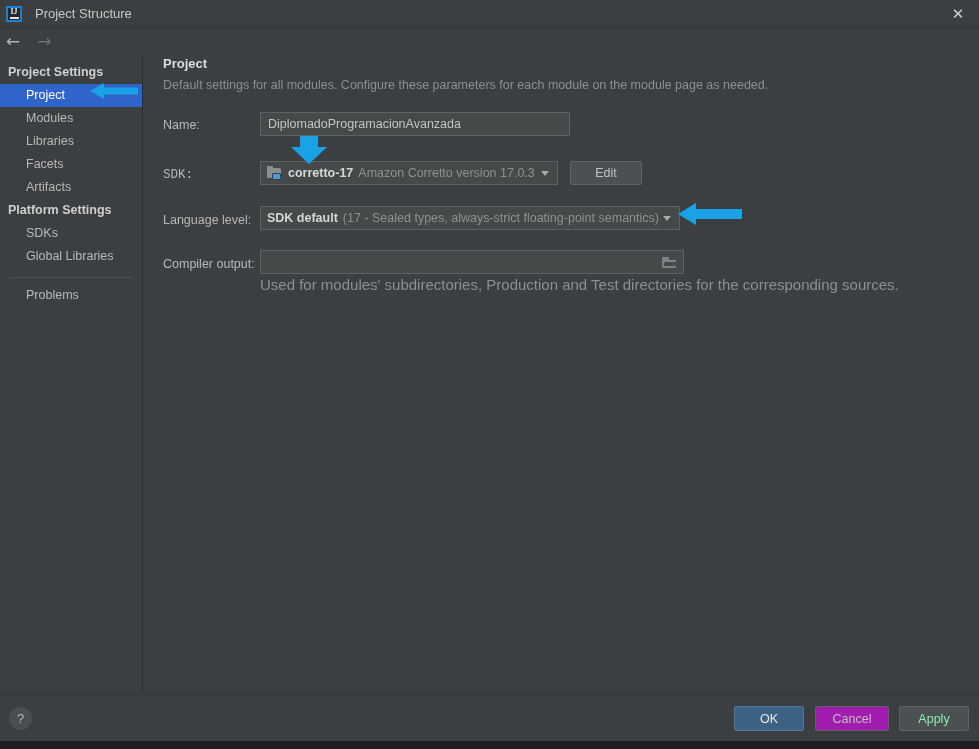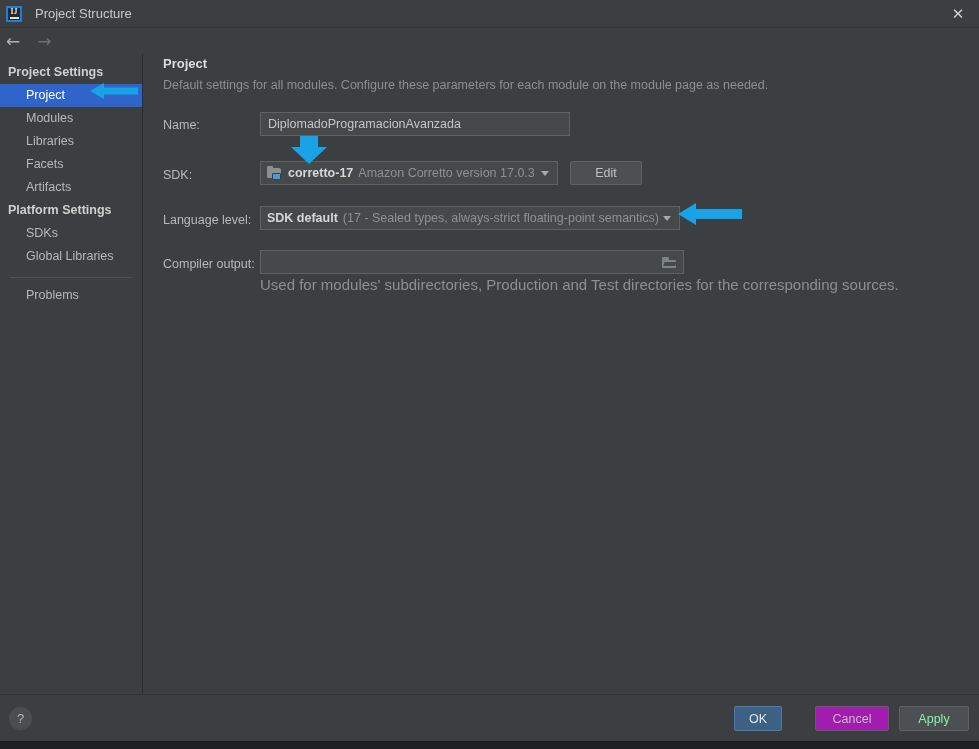--- a/index.html
+++ b/index.html
@@ -288,21 +288,21 @@
     font-size: 12.5px;
     display: flex;
     align-items: center;
     justify-content: center;
   }
   .dlg-btn.ok {
     background: #3d6185;
     border: 1px solid #4f7aa6;
     color: #e8e8e8;
     left: 734px;
-    width: 48px;
+    width: 70px;
   }
   .dlg-btn.cancel {
     background: #a21caf;
     border: 1px solid #5e6264;
     color: #c0c0c0;
     left: 815px;
     width: 74px;
   }
   .dlg-btn.apply {
     background: #4c5052;
@@ -378,21 +378,21 @@
   <div class="content">
 
     <div class="page-title">Project</div>
     <div class="page-desc">Default settings for all modules. Configure these parameters for each module on the module page as needed.</div>
 
     <div class="field-label" style="left:19px; top:64px;">Name:</div>
     <div class="textfield" style="left:116px; top:58px; width:310px;" placeholder="">
       <span>DiplomadoProgramacionAvanzada</span>
     </div>
 
-    <div class="field-label" style="left:19px; top:114px;">SDK:</div>
+    <div class="field-label" style="left:19px; top:114px;font-family:Liberation Mono, monospace;">SDK:</div>
     <div class="combo" style="left:116px; top:107px; width:298px;">
       <span class="sdk-icon">
         <span class="fold"></span>
         <span class="badge"></span>
       </span>
       <span class="primary">corretto-17</span>
       <span class="secondary">Amazon Corretto version 17.0.3</span>
       <span class="arrow"></span>
     </div>
     <div class="btn" style="left:426px; top:107px; width:72px;">Edit</div>

